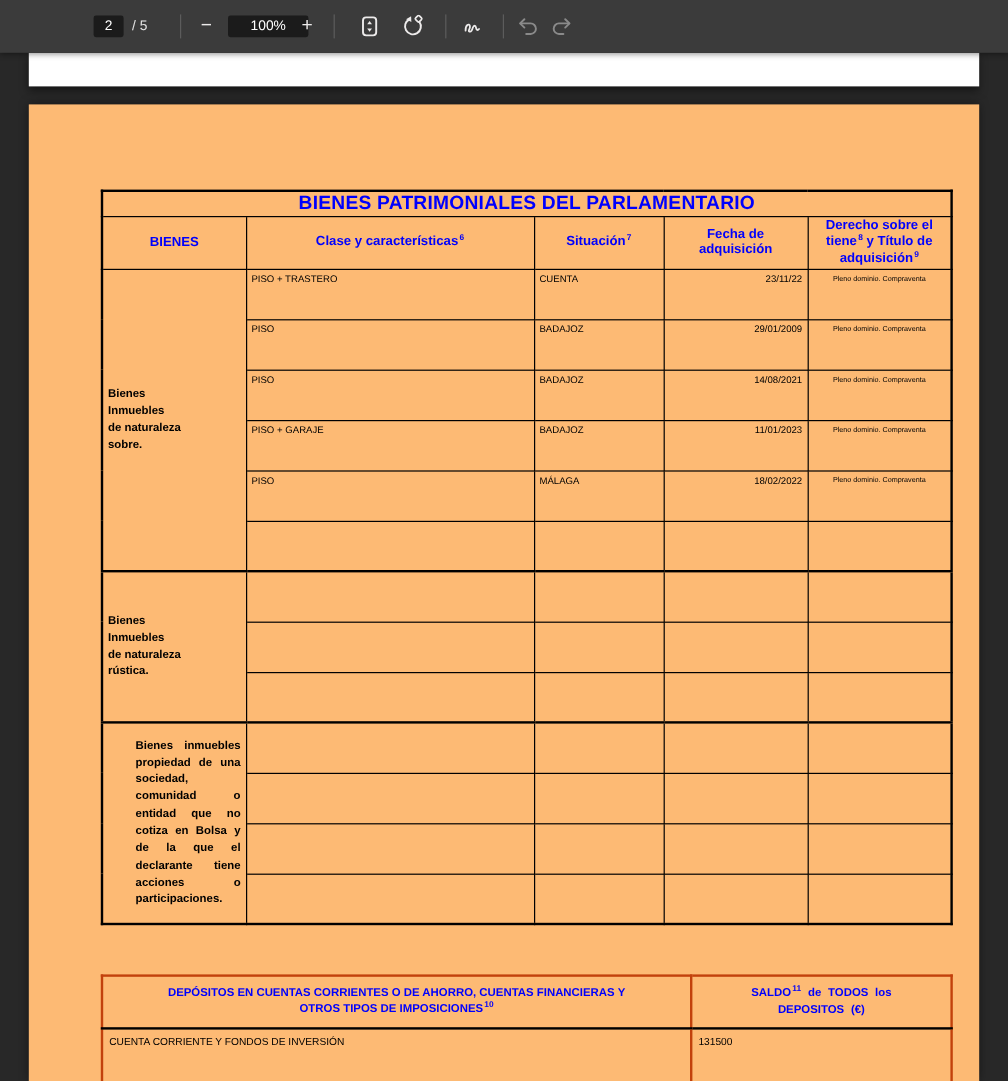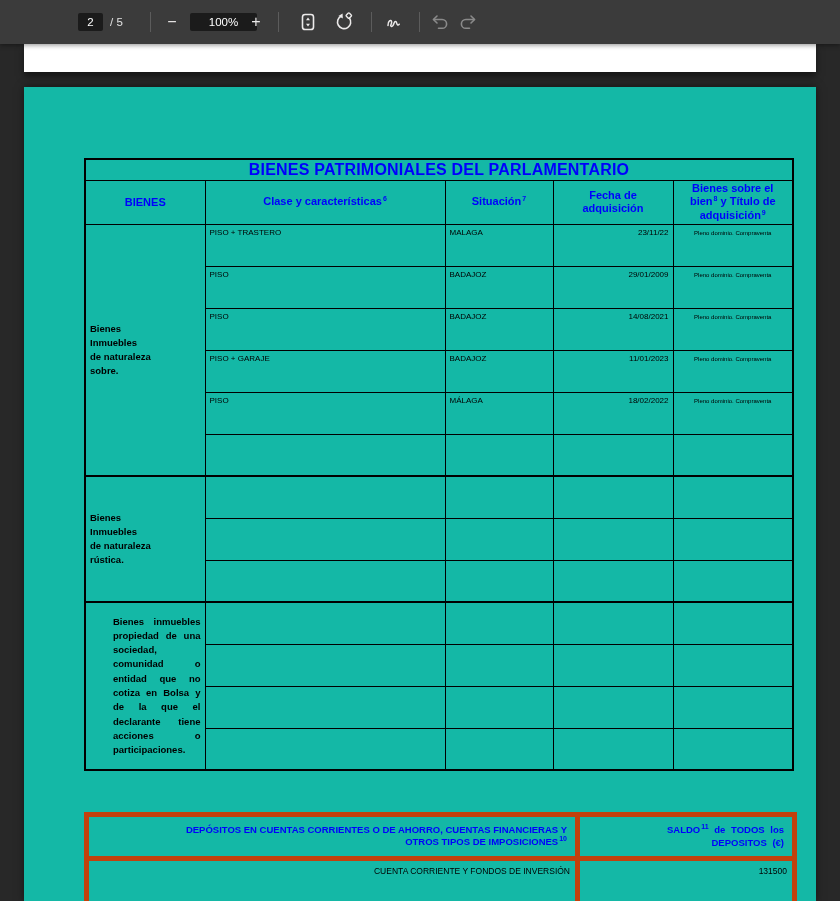--- a/index.html
+++ b/index.html
@@ -16,21 +16,21 @@
   .tb-text { color:#e3e3e3; font-size:11.5px; line-height:44px; }
   .tb-sep { width:1px; height:20px; background:#5c5c5c; top:12px; }
   .tb-btn { width:24px; height:24px; top:10px; border:none; background:transparent;
     color:#eceaea; font-size:16px; line-height:22px; text-align:center; cursor:pointer; padding:0; }
   .tb-btn svg { display:block; margin:2px auto; }
 
   
   .page-prev { position:absolute; left:24px; top:44px; width:792px; height:28px;
     background:#fff; box-shadow:0 4px 7px rgba(0,0,0,.5); }
   .page { position:absolute; left:24px; top:87px; width:792px; height:814px;
-    background:#14b8a6; box-shadow:0 0 8px rgba(0,0,0,.5); }
+    background:#fdba74; box-shadow:0 0 8px rgba(0,0,0,.5); }
 
   
   table { border-collapse:collapse; table-layout:fixed; }
   .main-table { position:absolute; left:60px; top:71px; width:708px;
     border:2px solid #000; }
   .main-table td { border:1px solid #000; overflow:hidden; }
   tr.section-start td { border-top:2px solid #000; }
 
   .title-cell { height:21px; text-align:center; color:#0000fd;
     font-weight:bold; font-size:16px; letter-spacing:.2px; }
@@ -40,21 +40,21 @@
 
   td.label-cell { font-weight:bold; font-size:9.5px; line-height:14px;
     vertical-align:middle; padding:3px 4px; color:#000; }
   td.label-justify { text-align:justify; line-height:14.3px;padding-left:27px; }
   td.cell { vertical-align:top; font-size:8px; padding:3px 4px; height:42px; color:#000;margin-top:17px; }
   td.cell-center { text-align:right; }
   td.cell-small { font-size:6px; text-align:center; padding-top:5px; }
 
   
   .dep-table { position:absolute; left:60px; top:725px; width:708px; border:2px solid #000; }
-  .dep-table td { border:5px solid #c2410c; overflow:hidden;text-align:right; }
+  .dep-table td { border:2px solid #c2410c; overflow:hidden; }
   .dep-table tr.dep-head-row td { border-bottom:2px solid #000; }
   .dep-head { color:#0000fd; font-weight:bold; font-size:9.5px; text-align:center;
     vertical-align:middle; height:44px; line-height:12.5px; padding:0 8px; }
   .saldo-head { word-spacing:3px; }
   .dep-cell { font-size:8.5px; vertical-align:top; padding:5px 5px; height:50px; color:#000; }
 </style>
 </head>
 <body>
 
 <div class="toolbar">
@@ -137,33 +137,33 @@
     <tr>
       <td class="head-cell">BIENES</td>
       <td class="head-cell">
         <span>Clase y características</span><span class="sup">6</span>
       </td>
       <td class="head-cell">
         <span>Situación</span><span class="sup">7</span>
       </td>
       <td class="head-cell">Fecha de adquisición</td>
       <td class="head-cell">
-        <span>Bienes sobre el bien</span><span class="sup">8</span><span> y Título de adquisición</span><span class="sup">9</span>
+        <span>Derecho sobre el tiene</span><span class="sup">8</span><span> y Título de adquisición</span><span class="sup">9</span>
       </td>
     </tr>
 
     <tr>
       <td class="label-cell" rowspan="6">
         <div>Bienes</div>
         <div>Inmuebles</div>
         <div>de naturaleza</div>
         <div>sobre.</div>
       </td>
       <td class="cell">PISO + TRASTERO</td>
-      <td class="cell">MALAGA</td>
+      <td class="cell">CUENTA</td>
       <td class="cell cell-center">23/11/22</td>
       <td class="cell cell-small">Pleno dominio. Compraventa</td>
     </tr>
     <tr>
       <td class="cell">PISO</td>
       <td class="cell">BADAJOZ</td>
       <td class="cell cell-center">29/01/2009</td>
       <td class="cell cell-small">Pleno dominio. Compraventa</td>
     </tr>
     <tr>

